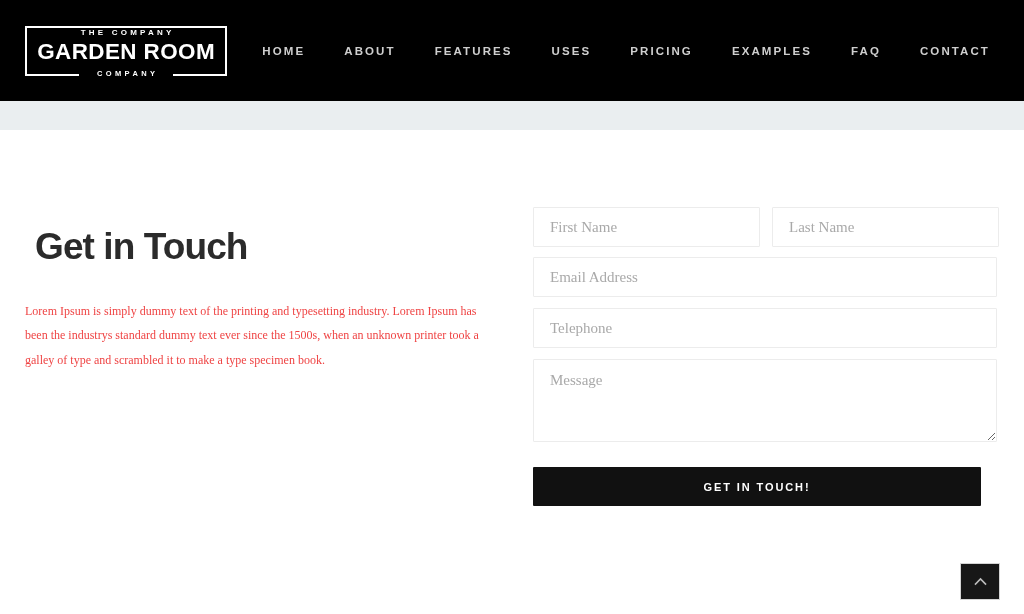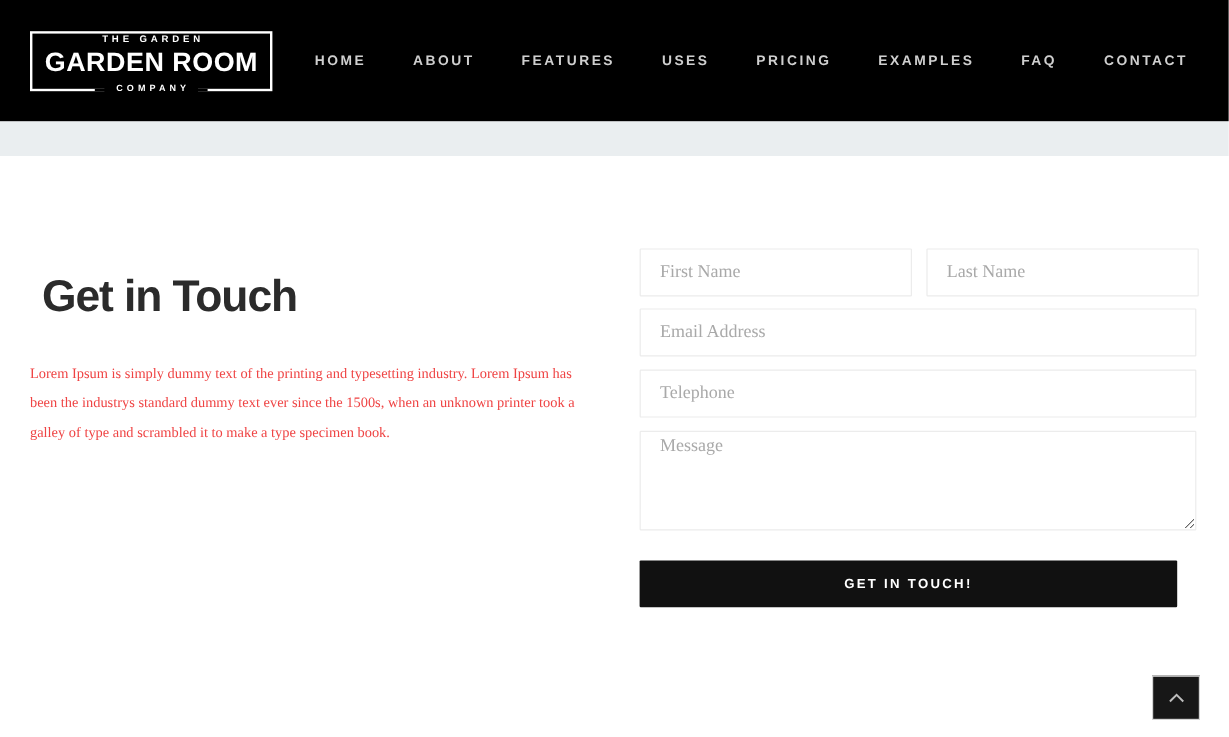--- a/index.html
+++ b/index.html
@@ -175,21 +175,21 @@
     height: 40px;
     width: 100%;
     outline: none;
     display: block;
   }
   .field::placeholder { color: #a9a9a9; opacity: 1; }
   .field-half { width: 227px; flex: 0 0 227px; }
   .field-full { width: 464px; margin-bottom: 11px; }
   .field-message {
     height: 83px;
-    padding: 2px 16px;
+    padding: 10px 16px;
     resize: vertical;
     line-height: 20px;
     font-family: "Liberation Serif", serif;
   }
   .submit-btn {
     margin-top: 25px;
     width: 448px;
     height: 39px;
     background: #111111;
     color: #ffffff;
@@ -221,21 +221,21 @@
   .scroll-top svg { display: block; }
 </style>
 </head>
 <body>
 
 <header class="site-header">
 
   <div class="logo">
     <div class="logo-frame"></div>
     <div class="logo-inner">
-      <div class="logo-top">THE GARDEN</div>
+      <div class="logo-top">THE COMPANY</div>
       <div class="logo-main">GARDEN ROOM</div>
       <div class="logo-bottom">COMPANY</div>
     </div>
   </div>
 
   <nav class="main-nav">
     <a class="nav-item" href="#">HOME</a>
     <a class="nav-item" href="#">ABOUT</a>
     <a class="nav-item" href="#">FEATURES</a>
     <a class="nav-item" href="#">USES</a>

